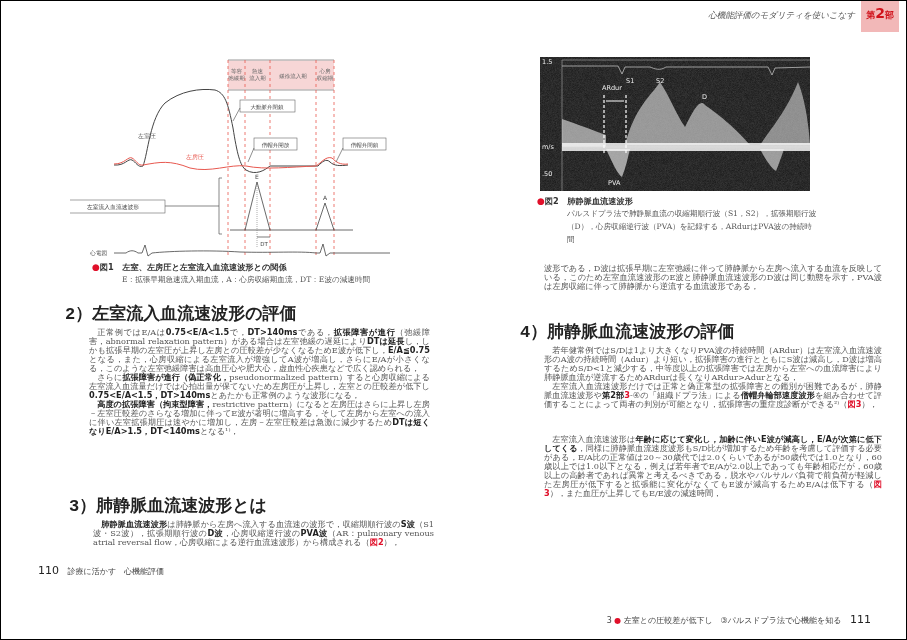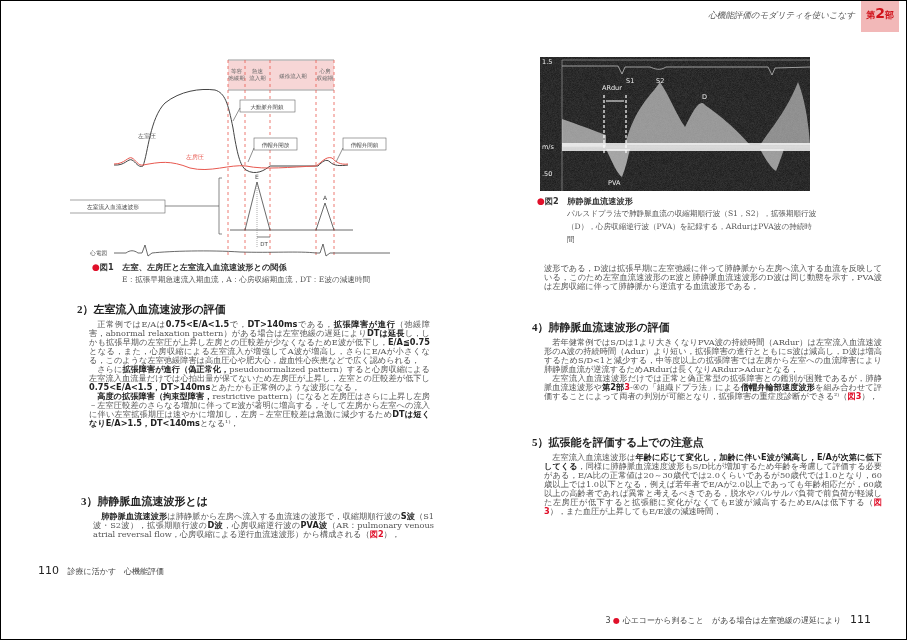--- a/index.html
+++ b/index.html
@@ -29,21 +29,21 @@
 
   .caption { position: absolute; font-family: "DejaVu Sans", sans-serif; font-size: 8.2px; color: #333; }
   .caption .dot { color: #e0102a; font-size: 9px; }
   .caption .fig-label { font-weight: bold; margin-right: 6px; }
   .caption .cap-title { font-weight: bold; }
   .caption .cap-desc { font-family: "DejaVu Serif", serif; font-size: 7.6px; color: #555; padding-left: 30px; line-height: 13px; }
   .cap1 { left: 92px; top: 262px; width: 330px; }
   .cap2 { left: 537px; top: 196px; width: 280px; }
 
   .section { position: absolute; }
-  .sec-heading { font-family: Liberation Serif, serif; font-weight: bold; font-size: 11px; color: #222; margin: 0 0 3px 12px; }
+  .sec-heading { font-family: Liberation Mono, monospace; font-weight: bold; font-size: 17px; color: #222; margin: 0 0 3px 0; }
   .para {
     font-family: "DejaVu Serif", serif; font-size: 8.2px; line-height: 9px; color: #555;
     text-indent: 1em; margin: 0; padding-left: 24px; text-align: justify;
   }
   .para b { font-family: "DejaVu Sans", sans-serif; color: #222; }
   .para .ref-box { color: #e0102a; font-weight: bold; font-family: "DejaVu Sans", sans-serif; }
 
   .s2 { left: 65px; top: 302px; width: 365px; }
   .s3 { left: 69px; top: 494px; width: 365px; }
   .rcont { left: 520px; top: 264px; width: 362px; }
@@ -200,24 +200,23 @@
   <p class="para rich" style="text-indent:0"><span>波形である，D波は拡張早期に左室弛緩に伴って肺静脈から左房へ流入する血流を反映している，このため左室血流速波形のE波と肺静脈血流速波形のD波は同じ動態を示す，PVA波は左房収縮に伴って肺静脈から逆流する血流波形である，</span></p>
 </div>
 
 <div class="section s4">
   <h3 class="sec-heading">4）肺静脈血流速波形の評価</h3>
   <p class="para rich"><span>若年健常例ではS/Dは1より大きくなりPVA波の持続時間（ARdur）は左室流入血流速波形のA波の持続時間（Adur）より短い，拡張障害の進行とともにS波は減高し，D波は増高するためS/D&lt;1と減少する，中等度以上の拡張障害では左房から左室への血流障害により肺静脈血流が逆流するためARdurは長くなりARdur&gt;Adurとなる，</span></p>
   <p class="para rich"><span>左室流入血流速波形だけでは正常と偽正常型の拡張障害との鑑別が困難であるが，肺静脈血流速波形や</span><b>第2部</b><span class="ref-box">3</span><span>-④の「組織ドプラ法」による</span><b>僧帽弁輪部速度波形</b><span>を組み合わせて評価することによって両者の判別が可能となり，拡張障害の重症度診断ができる²⁾（</span><span class="ref-box">図3</span><span>），</span></p>
 </div>
 
 <div class="section s5">
-  <h3 class="sec-heading">5）拡張能を評価する上での注意点</h3>
   <p class="para rich"><span>左室流入血流速波形は</span><b>年齢に応じて変化し，加齢に伴いE波が減高し，E/Aが次第に低下してくる</b><span>，同様に肺静脈血流速度波形もS/D比が増加するため年齢を考慮して評価する必要がある，E/A比の正常値は20～30歳代では2.0くらいであるが50歳代では1.0となり，60歳以上では1.0以下となる，例えば若年者でE/Aが2.0以上であっても年齢相応だが，60歳以上の高齢者であれば異常と考えるべきである，脱水やバルサルバ負荷で前負荷が軽減した左房圧が低下すると拡張能に変化がなくてもE波が減高するためE/Aは低下する（</span><span class="ref-box">図3</span><span>），また血圧が上昇してもE/E波の減速時間，</span></p>
 </div>
 
 <div class="footer footer-right">
   <span>3</span>
   <span class="reddot">●</span>
-  <span>心エコーから判ること　がある場合は左室弛緩の遅延により</span>
+  <span>左室との圧較差が低下し　③パルスドプラ法で心機能を知る</span>
   <span class="pnum">111</span>
 </div>
 
 <div class="frame"></div>
 
 </body></html>

